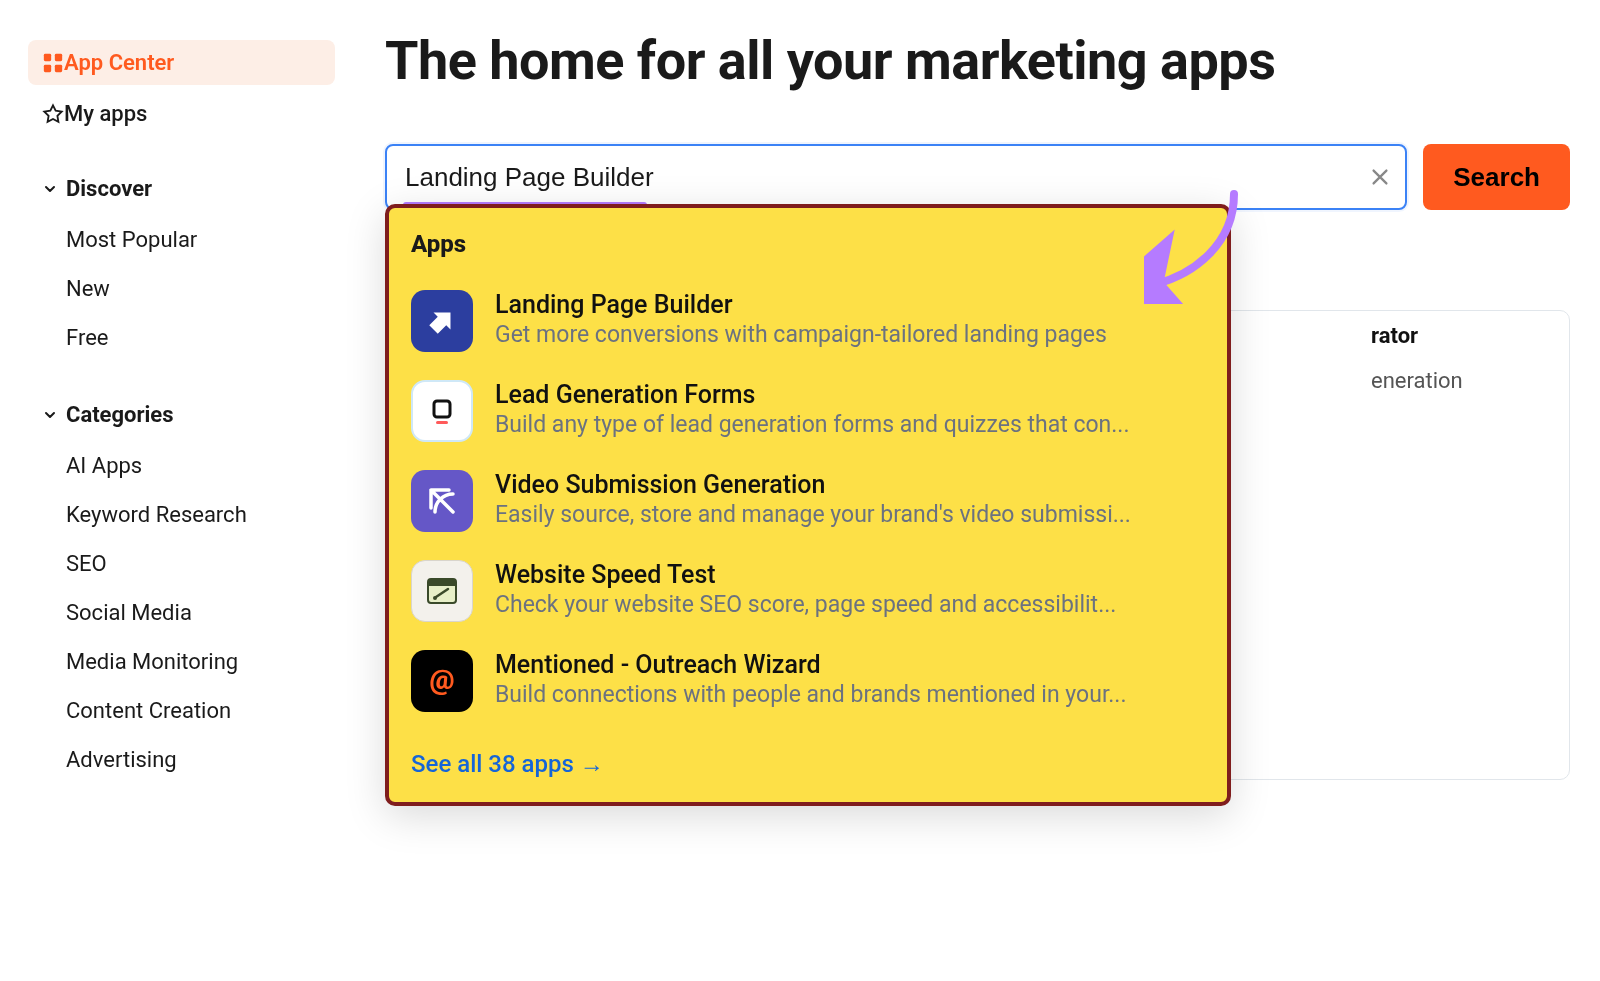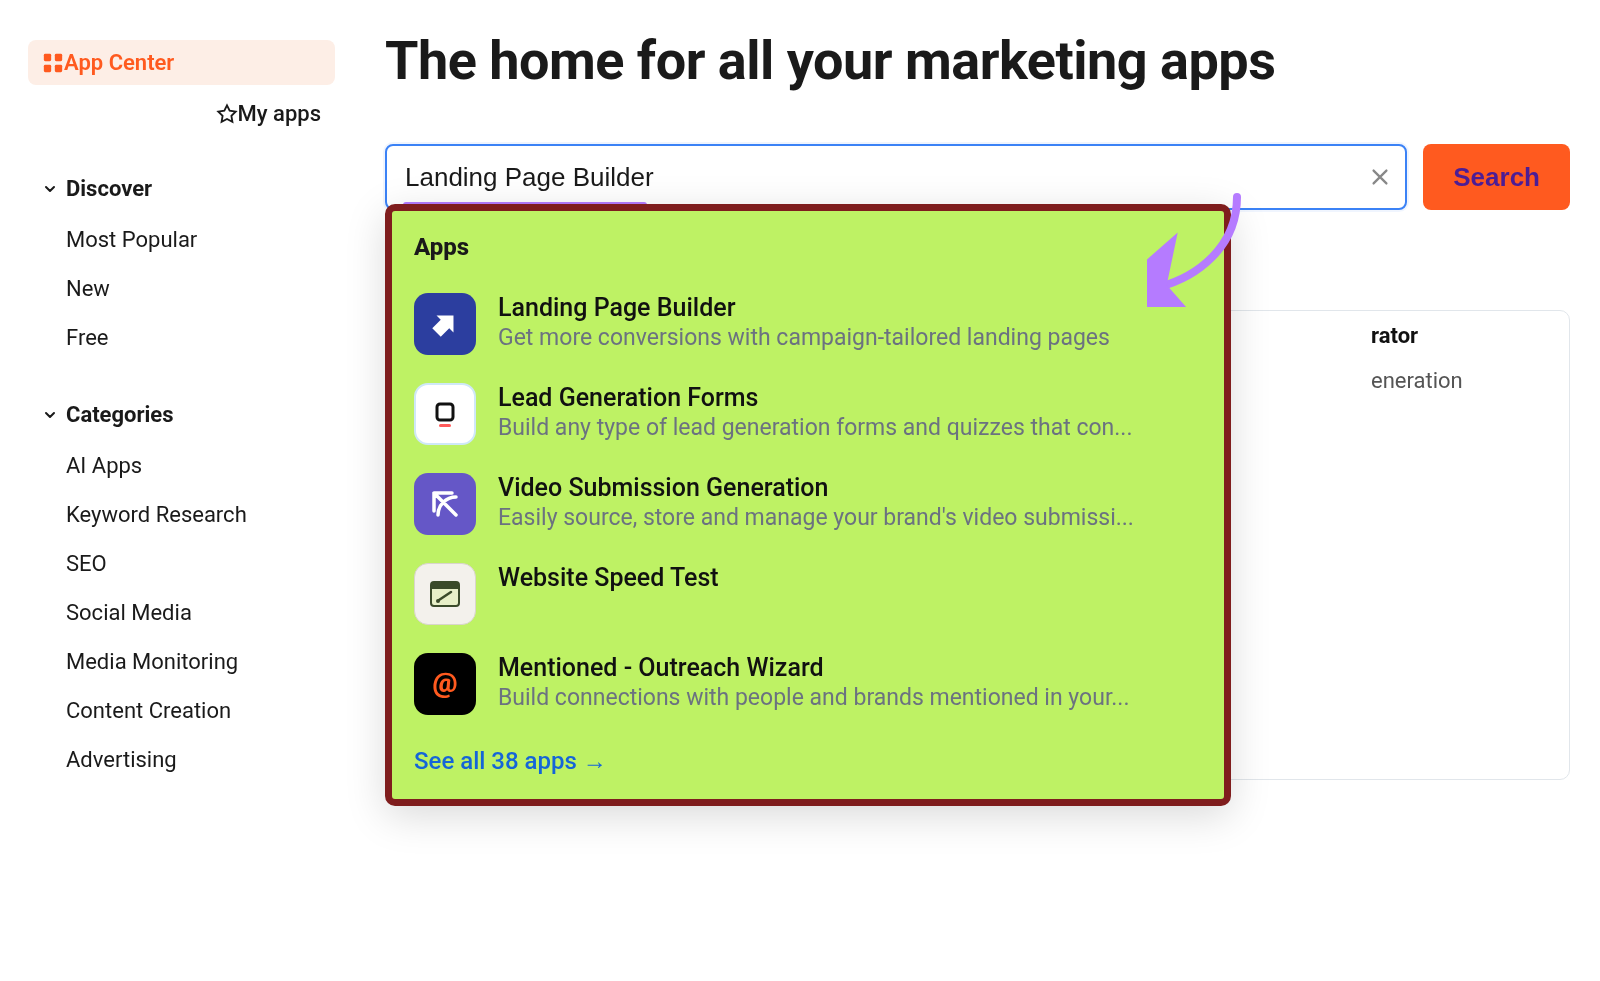--- a/index.html
+++ b/index.html
@@ -29,21 +29,20 @@
       cursor: pointer;
       margin-bottom: 6px;
     }
     .side-item.active {
       background: #fdeee6;
       color: #ff5a1f;
     }
     .side-item.secondary {
       font-weight: 500;
       color: #1a1a1a;
-      justify-content: flex-end;
     }
     .side-section {
       margin-top: 34px;
     }
     .side-heading {
       display: flex;
       align-items: center;
       gap: 8px;
       font-size: 22px;
       font-weight: 700;
@@ -117,21 +116,21 @@
       transform: translateY(-50%);
       width: 22px;
       height: 22px;
       color: #888;
       cursor: pointer;
     }
     .search-btn {
       height: 66px;
       padding: 0 30px;
       background: #ff5a1f;
-      color: #4c1d95;
+      color: #000000;
       border: none;
       border-radius: 8px;
       font-size: 26px;
       font-weight: 600;
       cursor: pointer;
     }
 
     
     .bg-card {
       margin-top: 100px;
@@ -161,24 +160,24 @@
       color:#555;
       white-space: nowrap;
     }
 
     
     .dropdown {
       position: absolute;
       left: 30px;
       top: 204px;
       width: 846px;
-      background: #bef264;
+      background: #fde047;
       border-radius: 10px;
       box-shadow: 0 10px 40px rgba(0,0,0,.15);
-      border: 7px solid #7f1d1d;
+      border: 4px solid #7f1d1d;
       padding: 22px 22px 24px 22px;
       z-index: 10;
     }
     .dropdown-heading {
       font-size: 24px;
       font-weight: 800;
       margin-bottom: 18px;
     }
     .app-row {
       display: flex;
@@ -210,21 +209,21 @@
       overflow: hidden;
       text-overflow: ellipsis;
     }
     .see-all {
       display: inline-flex;
       align-items: center;
       gap: 6px;
       color: #1565d8;
       font-size: 24px;
       font-weight: 500;
-      margin-top: 18px;
+      margin-top: 24px;
       cursor: pointer;
     }
 
     
     .arrow-annotation {
       position: absolute;
       left: 755px;
       top: -24px;
       width: 120px;
       height: 120px;
@@ -361,20 +360,21 @@
       <div class="app-icon ic-wst">
         <svg width="40" height="40" viewBox="0 0 40 40">
             <rect x="6" y="8" width="28" height="24" rx="3" fill="#e7efc8" stroke="#3a4a2a" stroke-width="2"></rect>
             <rect x="6" y="8" width="28" height="7" fill="#3a4a2a"></rect>
             <path d="M14 26 L26 18" stroke="#3a4a2a" stroke-width="2.5" stroke-linecap="round"></path>
             <circle cx="13" cy="27" r="2" fill="#3a4a2a"></circle>
           </svg>
       </div>
       <div class="app-body">
         <div class="app-title">Website Speed Test</div>
+        <div class="app-desc">Check your website SEO score, page speed and accessibilit...</div>
       </div>
     </div>
 
     <div class="app-row">
       <div class="app-icon ic-mow">
         <svg width="40" height="40" viewBox="0 0 40 40">
             <text x="20" y="28" text-anchor="middle" font-size="28" font-weight="900" fill="#ff5a1f">@</text>
           </svg>
       </div>
       <div class="app-body">

